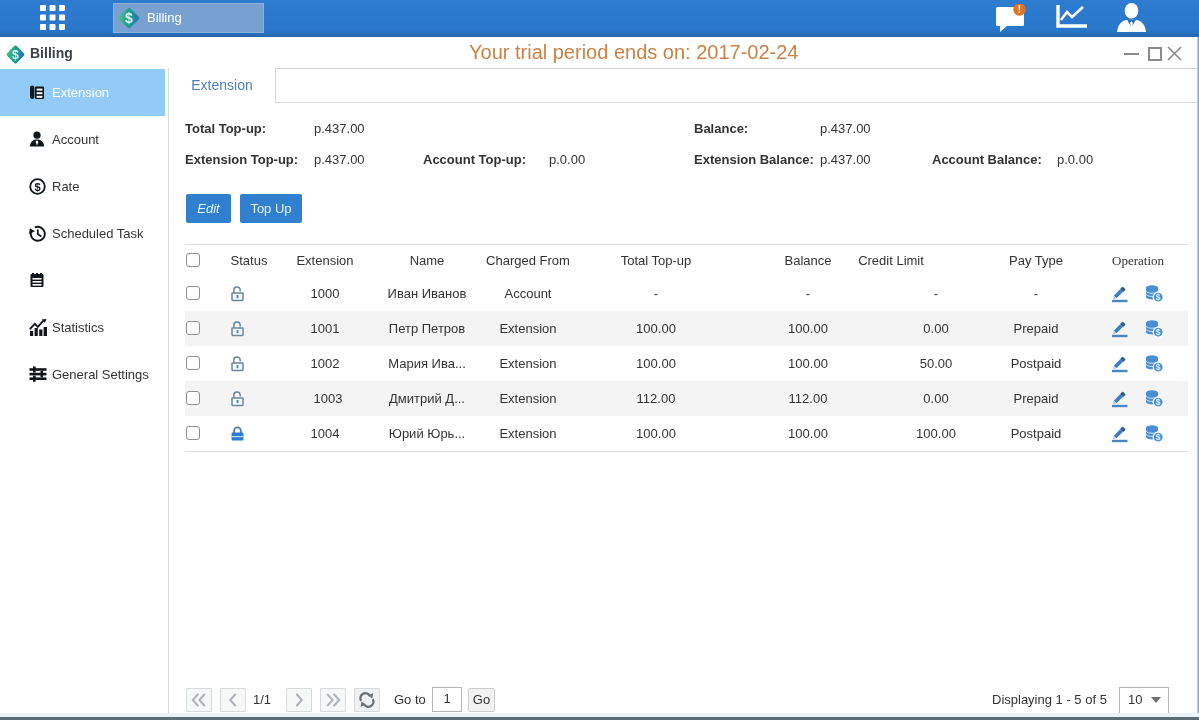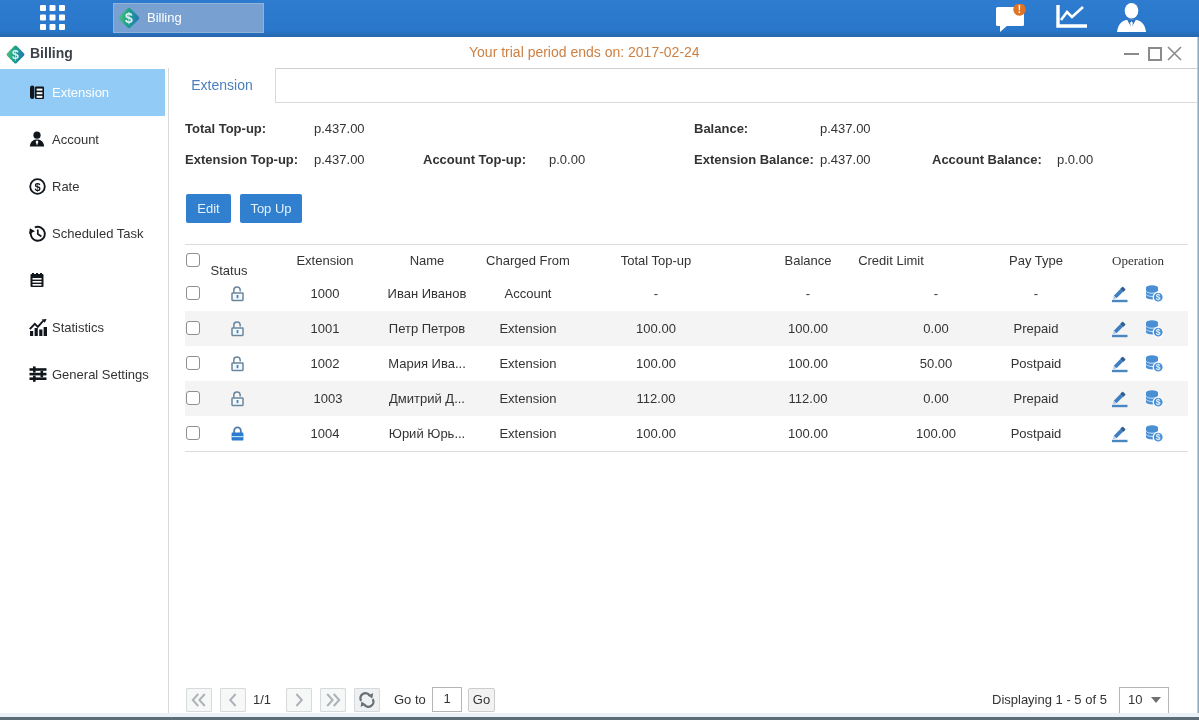--- a/index.html
+++ b/index.html
@@ -6,21 +6,21 @@
 body{width:1199px;height:720px;overflow:hidden;font-family:"Liberation Sans",sans-serif;background:#fff;}
 #page{position:relative;width:1199px;height:720px;background:#fff;}
 .abs{position:absolute;}
 
 #topbar{left:0;top:0;width:1199px;height:37px;background:linear-gradient(180deg,#2d7ccf 0%,#2877ca 82%,#2766ab 100%);}
 #apptab{left:113px;top:3px;width:151px;height:30px;background:#78a1d1;box-shadow:inset 0 0 0 1px rgba(255,255,255,0.18);}
 #apptab .txt{position:absolute;left:34px;top:0;height:30px;line-height:30px;color:#fff;font-size:13px;}
 
 #titlebar{left:0;top:37px;width:1199px;height:31px;background:#fff;border-bottom:1px solid #cfcfcf;}
 #apptitle{position:absolute;left:30px;top:0;height:31px;line-height:31px;font-size:14px;font-weight:bold;color:#3c434a;}
-#trial{position:absolute;left:469px;top:0;height:31px;line-height:31px;font-size:14px;color:#cc8044;}
+#trial{position:absolute;left:469px;top:0;height:31px;line-height:31px;font-size:20px;color:#cc8044;}
 
 #sidebar{left:0;top:68px;width:168px;height:645px;background:#fff;border-right:1px solid #d9d9d9;}
 .mitem{position:absolute;left:0;width:168px;height:47px;}
 .mitem .lbl{position:absolute;left:52px;top:0;height:47px;line-height:47px;font-size:13px;color:#333;}
 .mitem.sel{background:#92ccf6;width:165px;}
 .mitem.sel .lbl{color:#fff;}
 .mitem svg{position:absolute;left:29px;top:15px;}
 
 #tabbox{left:169px;top:68px;width:106px;height:35px;background:#fff;border-right:1px solid #d9d9d9;z-index:2;}
 #tabbox .txt{position:absolute;left:0;width:106px;text-align:center;top:0;height:35px;line-height:35px;font-size:14px;color:#4b80bd;}
@@ -196,26 +196,26 @@
   <div class="val" style="left:820px;top:119px;">p.437.00</div>
   <div class="lab" style="left:185px;top:150px;">Extension Top-up:</div>
   <div class="val" style="left:314px;top:150px;">p.437.00</div>
   <div class="lab" style="left:423px;top:150px;">Account Top-up:</div>
   <div class="val" style="left:549px;top:150px;">p.0.00</div>
   <div class="lab" style="left:694px;top:150px;">Extension Balance:</div>
   <div class="val" style="left:820px;top:150px;">p.437.00</div>
   <div class="lab" style="left:932px;top:150px;">Account Balance:</div>
   <div class="val" style="left:1057px;top:150px;">p.0.00</div>
 
-  <div class="btn" style="left:186px;width:45px;">Edit</div>
+  <div class="btn" style="left:186px;width:45px;font-style:italic;">Edit</div>
   <div class="btn" style="left:240px;width:62px;">Top Up</div>
 
   <div class="thead abs">
     <div class="cb" style="left:1px;top:8px;"></div>
-    <div class="th" style="left:44px;margin-top:10px;">Status</div>
+    <div class="th" style="left:64px;">Status</div>
     <div class="th" style="left:140px;">Extension</div>
     <div class="th" style="left:242px;">Name</div>
     <div class="th" style="left:343px;">Charged From</div>
     <div class="th" style="left:471px;">Total Top-up</div>
     <div class="th" style="left:623px;">Balance</div>
     <div class="th" style="left:706px;">Credit Limit</div>
     <div class="th" style="left:851px;">Pay Type</div>
     <div class="th" style="left:953px;font-family:Liberation Serif, serif;">Operation</div>
   </div>
 

